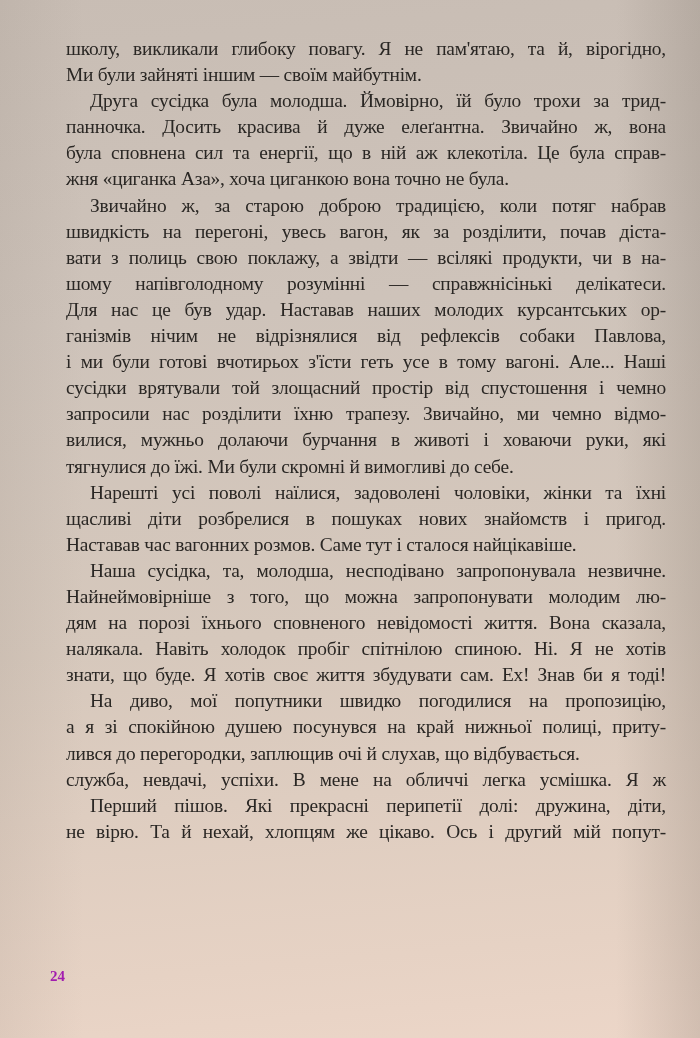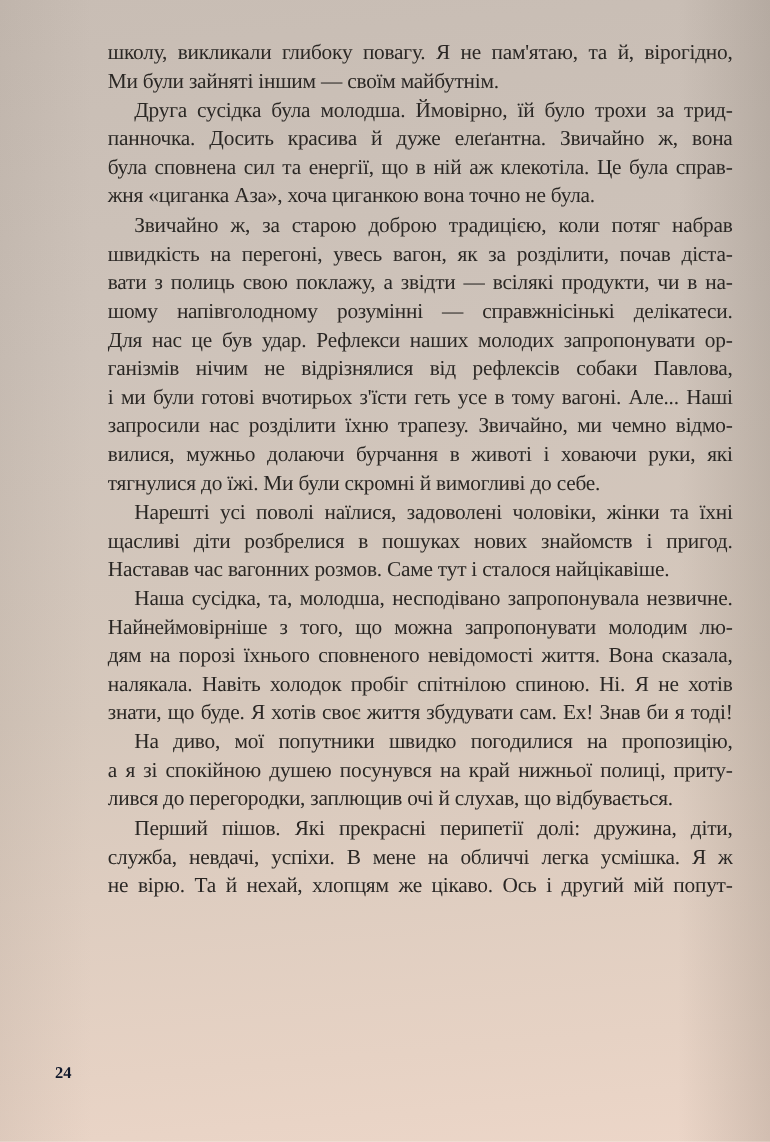--- a/index.html
+++ b/index.html
@@ -13,27 +13,27 @@
     background: linear-gradient(90deg, rgba(120,110,100,0.10) 0%, rgba(0,0,0,0) 12%, rgba(0,0,0,0) 88%, rgba(90,80,70,0.18) 100%);
     pointer-events: none;
   }
   .text-block {
     position: absolute; left: 66px; top: 36px; width: 600px;
     font-family: "Liberation Serif", "DejaVu Serif", serif;
     font-size: 19.4px; line-height: 26.1px;
     color: #2a2724;
     letter-spacing: -0.2px;
   }
-  .line { white-space: nowrap; text-align: justify; text-align-last: justify; display: block; height: 26.1px; margin-left: 32px; }
+  .line { white-space: nowrap; text-align: justify; text-align-last: justify; display: block; height: 26.1px; }
   .line.last { text-align-last: left; }
   .line.indent { padding-left: 24px; }
   .page-number {
     position: absolute; left: 50px; top: 968px;
     font-family: "Liberation Serif", "DejaVu Serif", serif;
-    font-weight: bold; font-size: 15px; color: #0f172a;
+    font-weight: bold; font-size: 15px; color: #a21caf;
   }
 </style>
 </head>
 <body>
 
 <div class="page-shade"></div>
 
 <div class="text-block">
 
   <div>
@@ -46,23 +46,24 @@
     <span class="line">панночка. Досить красива й дуже елеґантна. Звичайно ж, вона</span>
     <span class="line">була сповнена сил та енергії, що в ній аж клекотіла. Це була справ-</span>
     <span class="line last">жня «циганка Аза», хоча циганкою вона точно не була.</span>
   </div>
 
   <div>
     <span class="line indent">Звичайно ж, за старою доброю традицією, коли потяг набрав</span>
     <span class="line">швидкість на перегоні, увесь вагон, як за розділити, почав діста-</span>
     <span class="line">вати з полиць свою поклажу, а звідти — всілякі продукти, чи в на-</span>
     <span class="line">шому напівголодному розумінні — справжнісінькі делікатеси.</span>
-    <span class="line">Для нас це був удар. Рефлекси наших молодих запропонувати ор-</span>
+    <span class="line">Для нас це був удар. Наставав наших молодих курсантських ор-</span>
     <span class="line">ганізмів нічим не відрізнялися від рефлексів собаки Павлова,</span>
     <span class="line">і ми були готові вчотирьох з'їсти геть усе в тому вагоні. Але... Наші</span>
+    <span class="line">сусідки врятували той злощасний простір від спустошення і чемно</span>
     <span class="line">запросили нас розділити їхню трапезу. Звичайно, ми чемно відмо-</span>
     <span class="line">вилися, мужньо долаючи бурчання в животі і ховаючи руки, які</span>
     <span class="line last">тягнулися до їжі. Ми були скромні й вимогливі до себе.</span>
   </div>
 
   <div>
     <span class="line indent">Нарешті усі поволі наїлися, задоволені чоловіки, жінки та їхні</span>
     <span class="line">щасливі діти розбрелися в пошуках нових знайомств і пригод.</span>
     <span class="line last">Наставав час вагонних розмов. Саме тут і сталося найцікавіше.</span>
   </div>
@@ -75,19 +76,19 @@
     <span class="line">знати, що буде. Я хотів своє життя збудувати сам. Ех! Знав би я тоді!</span>
   </div>
 
   <div>
     <span class="line indent">На диво, мої попутники швидко погодилися на пропозицію,</span>
     <span class="line">а я зі спокійною душею посунувся на край нижньої полиці, приту-</span>
     <span class="line last">лився до перегородки, заплющив очі й слухав, що відбувається.</span>
   </div>
 
   <div>
+    <span class="line">служба, невдачі, успіхи. В мене на обличчі легка усмішка. Я ж</span>
     <span class="line indent">Перший пішов. Які прекрасні перипетії долі: дружина, діти,</span>
-    <span class="line">служба, невдачі, успіхи. В мене на обличчі легка усмішка. Я ж</span>
     <span class="line">не вірю. Та й нехай, хлопцям же цікаво. Ось і другий мій попут-</span>
   </div>
 </div>
 
 <div class="page-number">24</div>
 
 </body></html>

